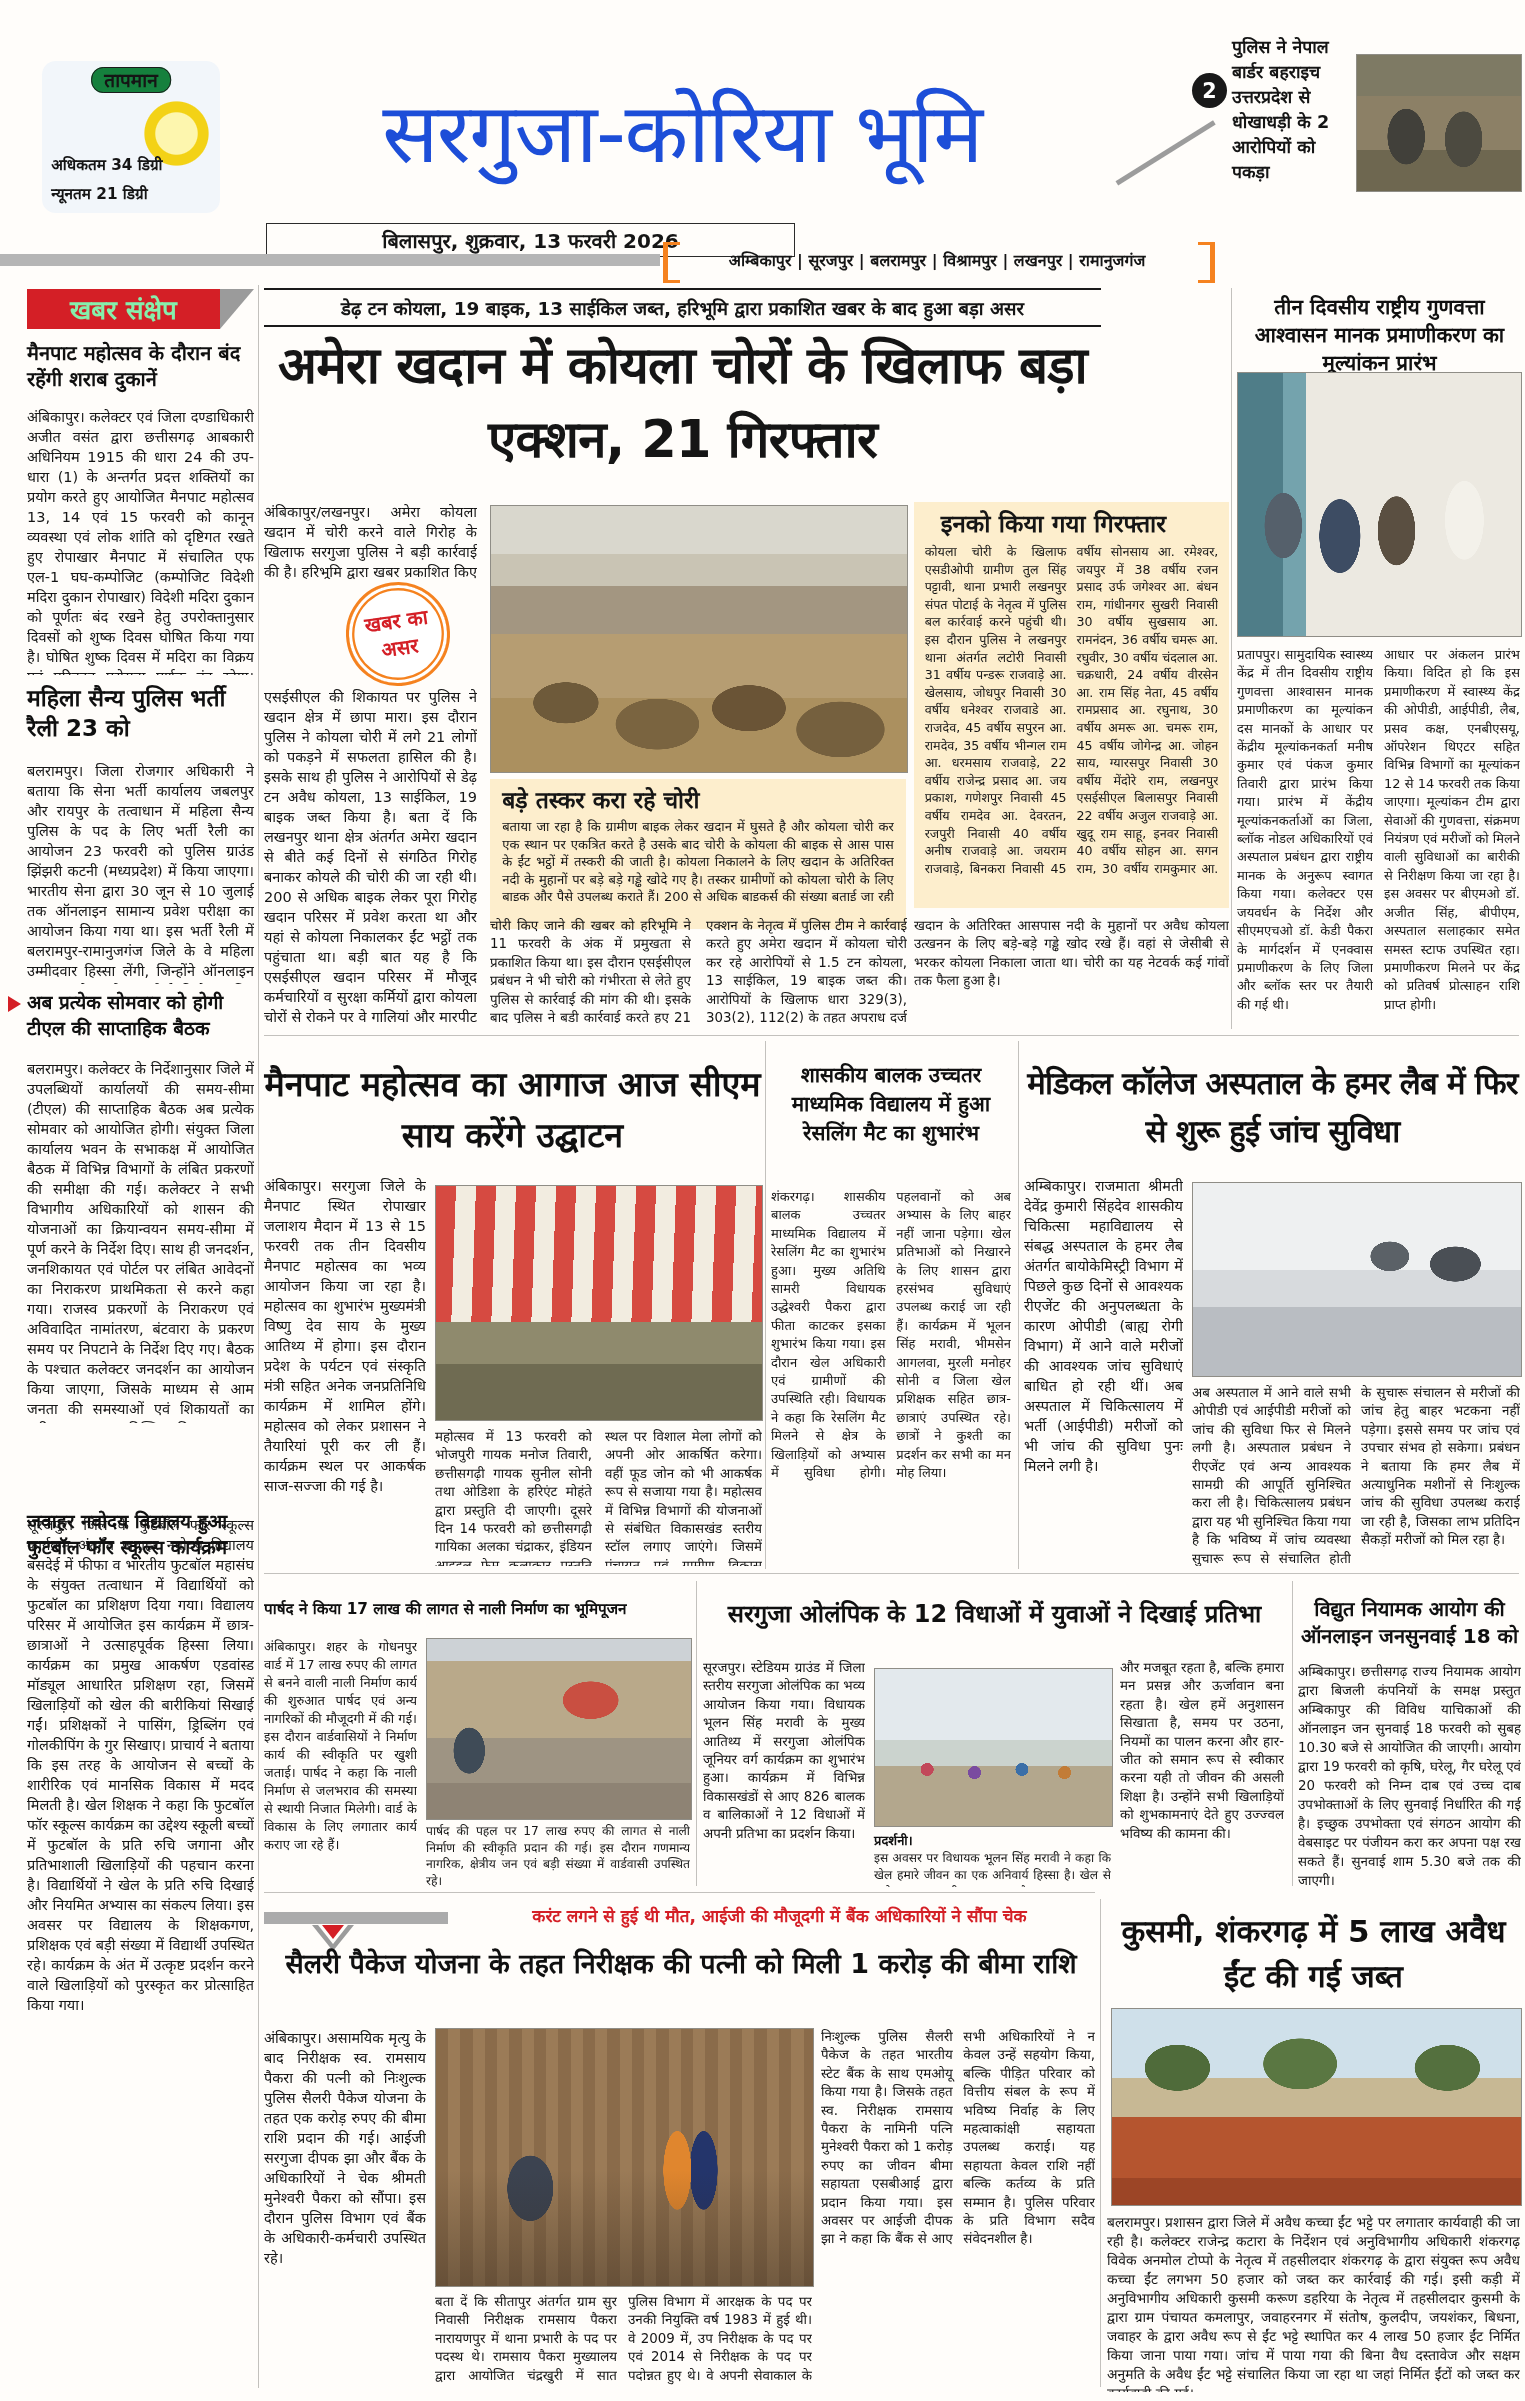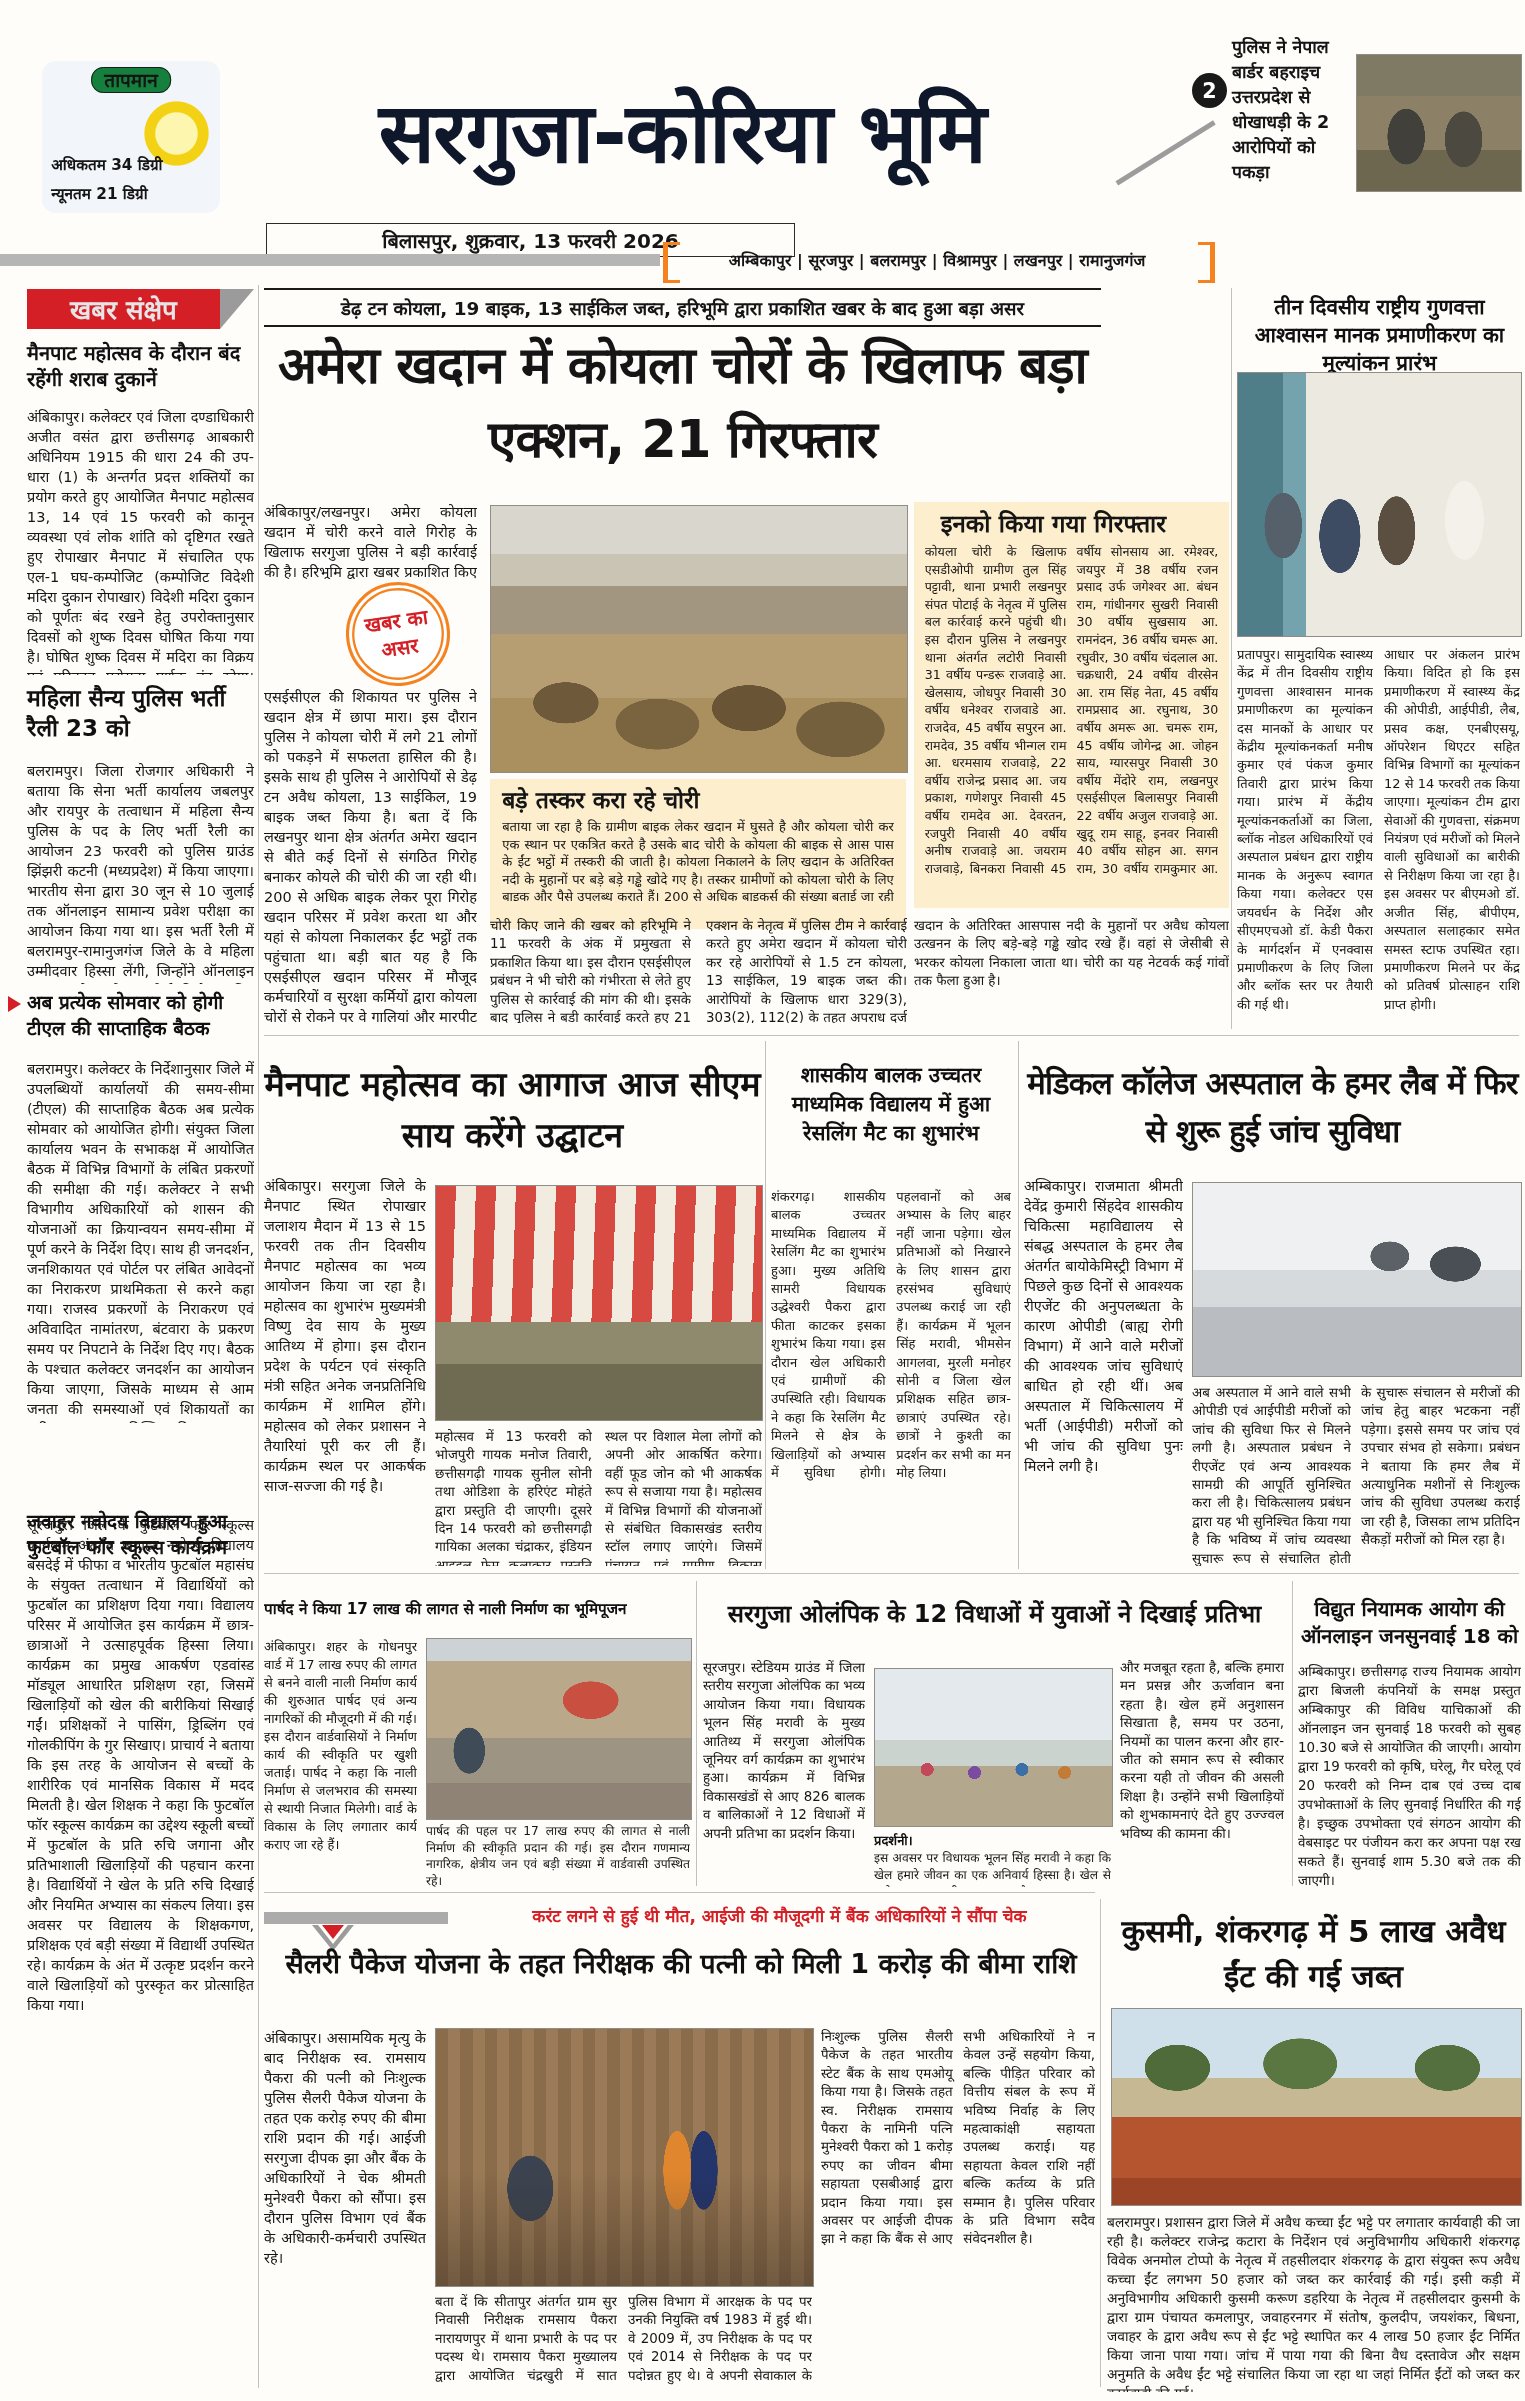--- a/index.html
+++ b/index.html
@@ -11,29 +11,29 @@
   .body-sm{font-size:13.4px;line-height:18.4px;overflow:hidden;}
   .hd{font-weight:800;color:#101010;}
   .ctr{text-align:center;}
   .rule{background:#c3c1bd;}
   .photo{border:0.8px solid #8f8d86;}
   
   .weather{background:#f2f6fa;border-radius:13.8px;}
   .w-label{font-weight:bold;font-size:19px;background:#15803d;border:1.5px solid #1c1c1c;border-radius:12.2px;padding:0.8px 12.2px;}
   .sun{width:77px;height:77px;background:radial-gradient(circle at 50% 50%,#fdf6ae 0 38%,#f3d216 40% 58%,rgba(243,210,22,0) 60%);}
   .brand{color:#0d8a40;font-weight:800;font-size:61px;line-height:1;}
-  .ptitle{color:#0f172a;font-weight:700;font-size:83px;line-height:1.05;letter-spacing:-1.5px;}
+  .ptitle{color:#1d4ed8;font-weight:400;font-size:83px;line-height:1.05;letter-spacing:-1.5px;}
   .datebox{border:1.5px solid #2b2b2b;display:flex;align-items:center;justify-content:center;font-weight:bold;font-size:20px;}
   .cities{display:flex;align-items:center;justify-content:center;font-weight:bold;font-size:16px;white-space:nowrap;}
   .bracket{width:12.2px;height:35px;}
   .bk-l{border-left:5.4px solid #f5821f;border-top:3.8px solid #f5821f;border-bottom:3.8px solid #f5821f;}
   .bk-r{border-right:5.4px solid #f5821f;border-top:3.8px solid #f5821f;border-bottom:3.8px solid #f5821f;}
   .badge2{width:35px;height:35px;border-radius:50%;background:#191919;color:#fff;display:flex;align-items:center;justify-content:center;font-size:20.7px;font-weight:bold;}
   
-  .banner{background:#d41f26;color:#e5e5e5;font-weight:800;font-size:26px;display:flex;align-items:center;justify-content:center;}
+  .banner{background:#d41f26;color:#86efac;font-weight:800;font-size:26px;display:flex;align-items:center;justify-content:center;}
   .fold{width:0;height:0;border-top:40px solid #9b9b9b;border-right:34px solid transparent;}
   .tri-r{width:0;height:0;border-top:8.4px solid transparent;border-bottom:8.4px solid transparent;border-left:13.8px solid #d41f26;}
   
   .kicker{border-top:2.3px solid #1a1a1a;border-bottom:2.3px solid #1a1a1a;display:flex;align-items:center;justify-content:center;
           font-weight:800;font-size:18.4px;white-space:nowrap;}
   .lead-hl{font-weight:800;font-size:51px;line-height:1.45;letter-spacing:-0.8px;}
   .impact{width:98px;height:98px;border-radius:50%;border:3.8px solid #f5821f;background:#fff;
           box-shadow:inset 0 0 0 3.1px #fff,inset 0 0 0 5.4px #f5821f;display:flex;align-items:center;justify-content:center;
           color:#d41f26;font-weight:800;font-size:20px;text-align:center;transform:rotate(-8deg);}
   .cream{background:#fdeecd;}

